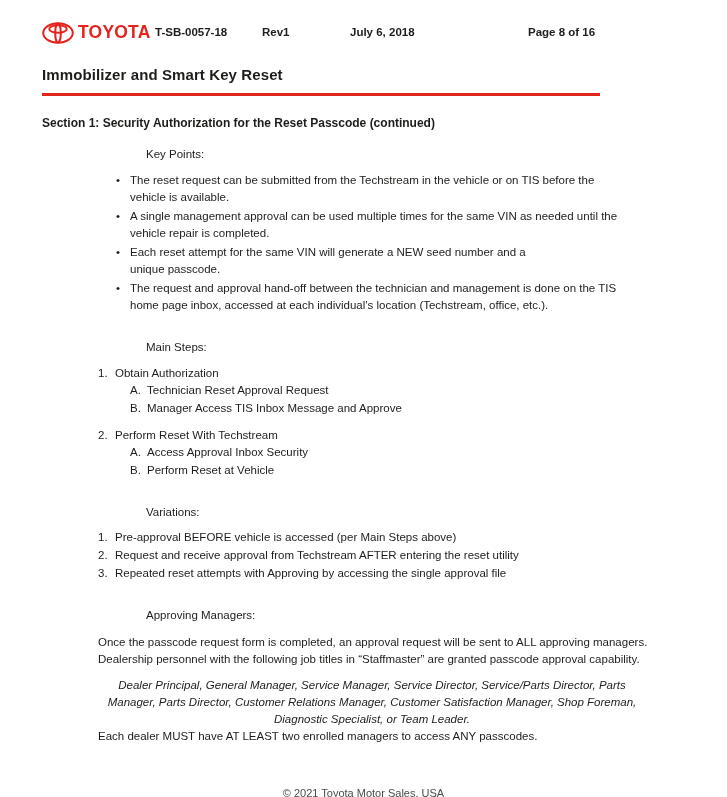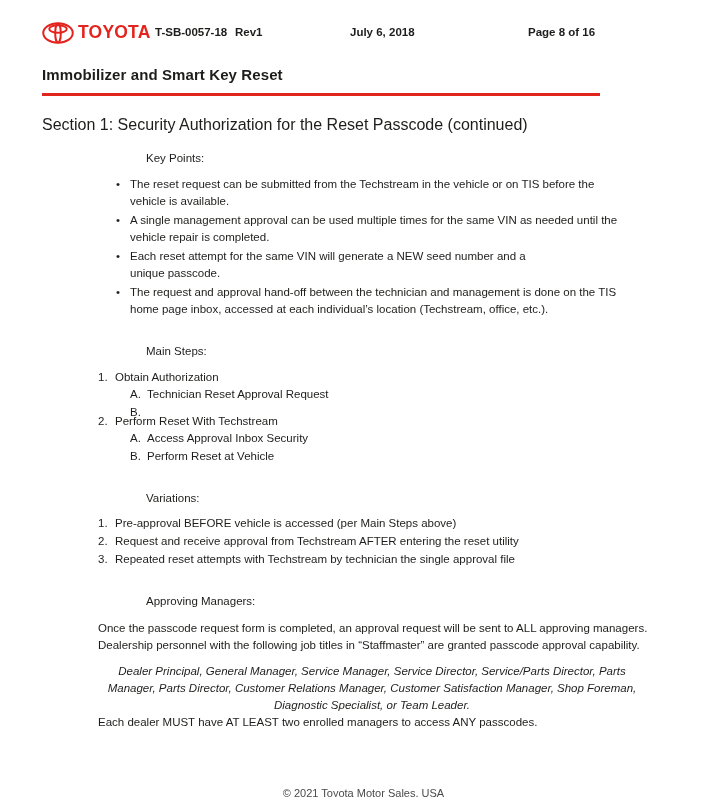--- a/index.html
+++ b/index.html
@@ -19,39 +19,39 @@
     position: absolute; top: 4px;
     font-size: 11.5px; font-weight: bold; white-space: nowrap;
   }
   .logo { position: absolute; left: 42px; top: 0; display: flex; align-items: flex-start; gap: 4px; }
   .logo svg { display: block; }
   .logo-text {
     font-size: 17.5px; font-weight: bold; color: #e4231e;
     letter-spacing: 0.2px; line-height: 20px;
   }
   .h-bulletin { left: 155px; }
-  .h-rev { left: 235px; }
+  .h-rev { left: 262px; }
   .h-date { left: 350px; }
   .h-page { left: 528px; }
 
   
   .doc-title {
     margin: 20px 0 0 42px;
     font-size: 15px; font-weight: bold; letter-spacing: 0.1px;
   }
   .red-rule {
     margin: 10px 0 0 42px;
     width: 558px; height: 3px;
     background: #e0251c;
   }
 
   
   .section-heading {
     margin: 20px 42px 0 42px;
-    font-size: 16px; font-weight: normal;
+    font-size: 12px; font-weight: bold;
   }
 
   .content {
     margin-left: 98px;
     width: 566px;
     font-size: 11.5px;
     line-height: 17px;
   }
   .label { margin-top: 16px; padding-left: 48px; }
 
@@ -144,20 +144,21 @@
       <li class="step-group">
         <span class="num">1.</span>
         <span>Obtain Authorization</span>
         <ol class="sublist">
           <li>
             <span class="num">A.</span>
             <span>Technician Reset Approval Request</span>
           </li>
           <li>
             <span class="num">B.</span>
+            <span>Manager Access TIS Inbox Message and Approve</span>
           </li>
         </ol>
       </li>
       <li class="step-group">
         <span class="num">2.</span>
         <span>Perform Reset With Techstream</span>
         <ol class="sublist">
           <li>
             <span class="num">A.</span>
             <span>Access Approval Inbox Security</span>
@@ -175,21 +176,21 @@
       <li>
         <span class="num">1.</span>
         <span>Pre-approval BEFORE vehicle is accessed (per Main Steps above)</span>
       </li>
       <li>
         <span class="num">2.</span>
         <span>Request and receive approval from Techstream AFTER entering the reset utility</span>
       </li>
       <li>
         <span class="num">3.</span>
-        <span>Repeated reset attempts with Techstream by technician the single approval file</span>
+        <span>Repeated reset attempts with Approving by accessing the single approval file</span>
       </li>
     </ol>
 
     <p class="label gap-lg">Approving Managers:</p>
     <p class="para">Once the passcode request form is completed, an approval request will be sent to ALL approving managers. Dealership personnel with the following job titles in “Staffmaster” are granted passcode approval capability.</p>
     <p class="job-titles">Dealer Principal, General Manager, Service Manager, Service Director, Service/Parts Director, Parts Manager, Parts Director, Customer Relations Manager, Customer Satisfaction Manager, Shop Foreman, Diagnostic Specialist, or Team Leader.</p>
     <p class="requirement">Each dealer MUST have AT LEAST two enrolled managers to access ANY passcodes.</p>
 
   </div>
 

